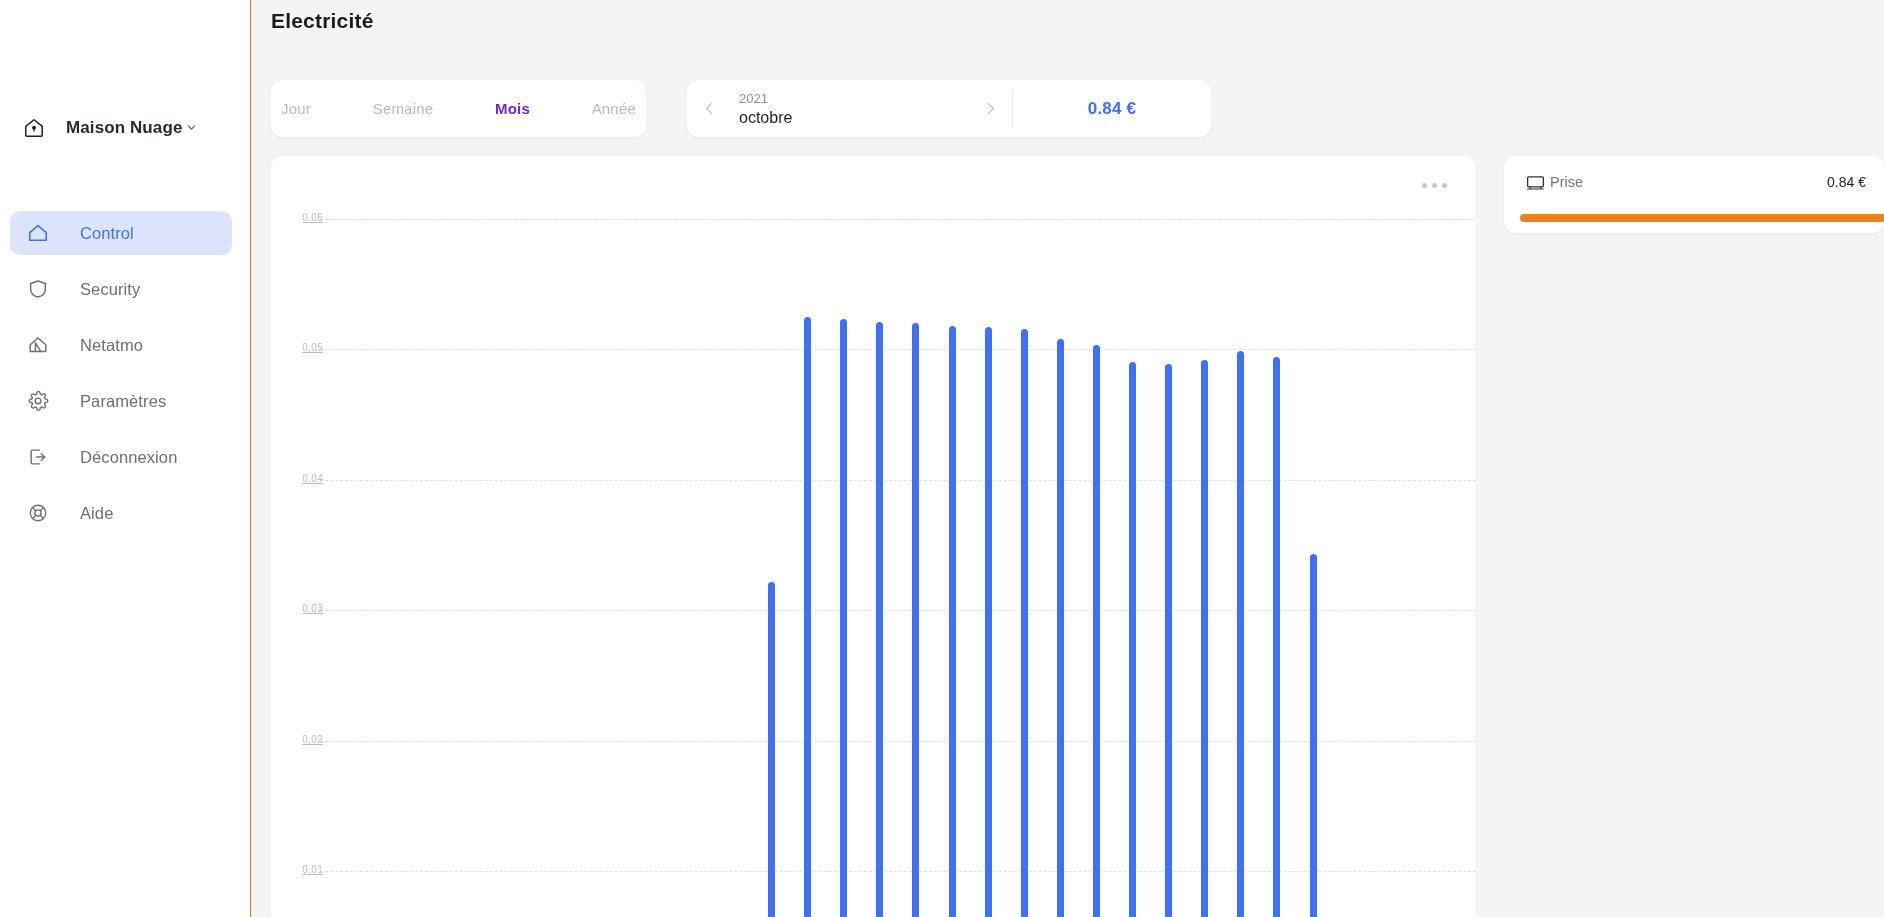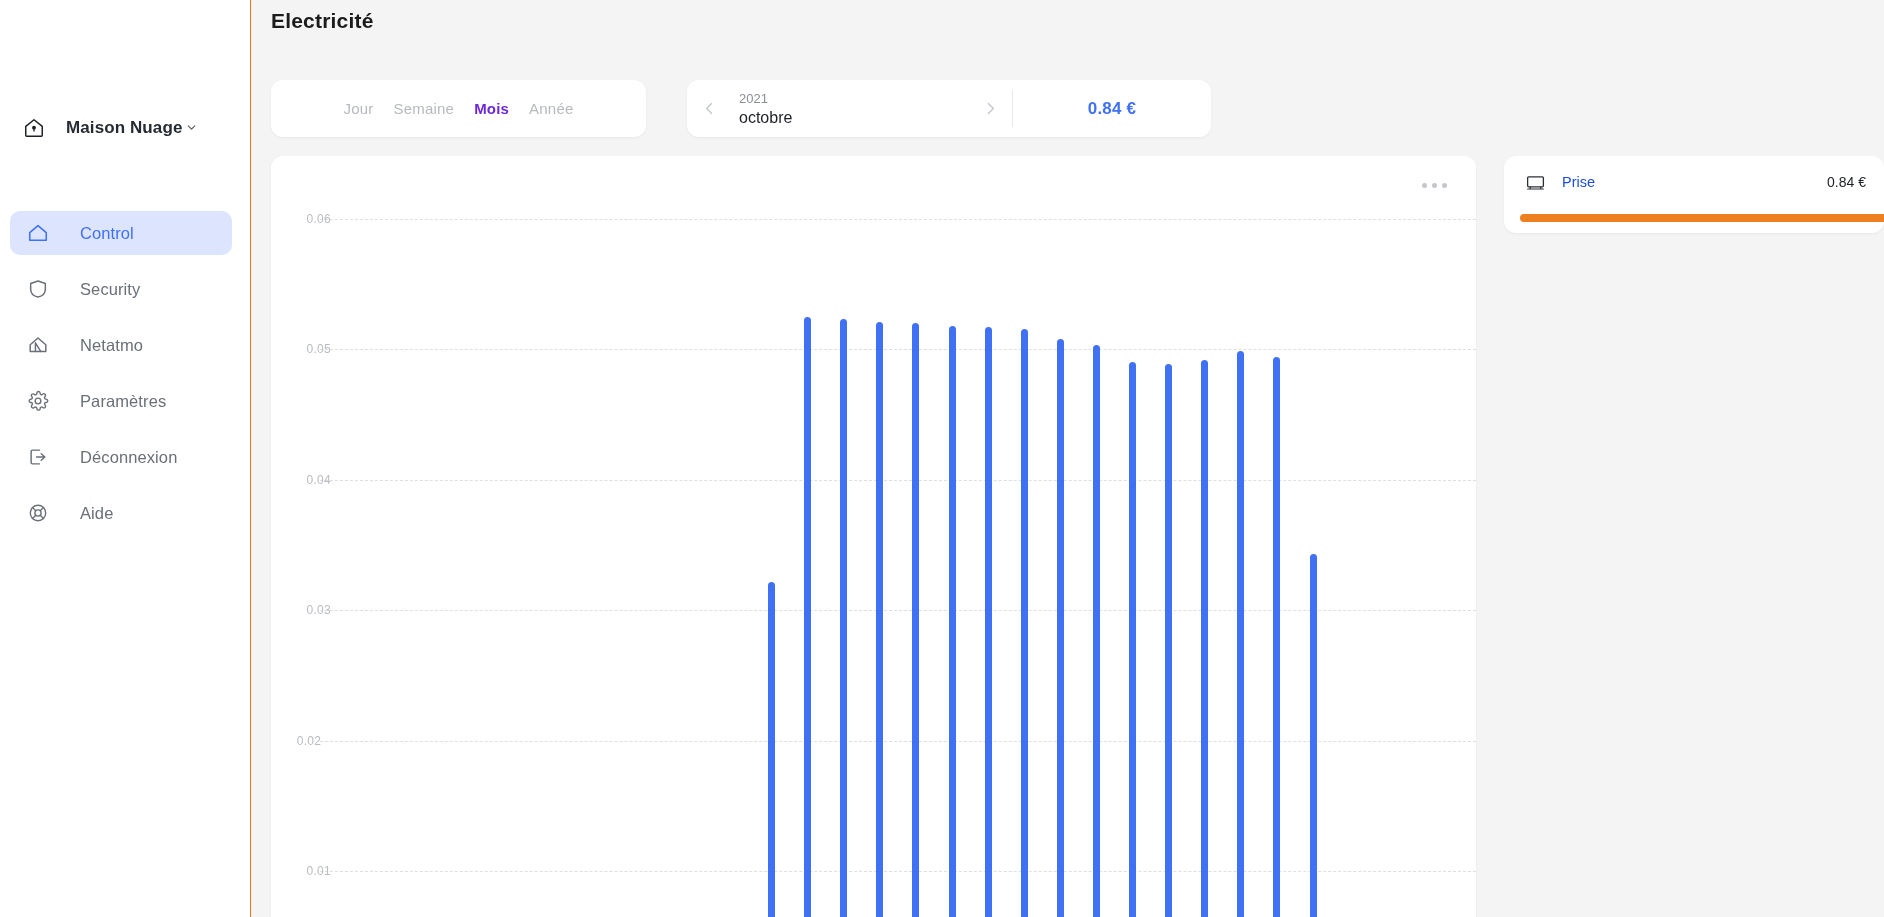--- a/index.html
+++ b/index.html
@@ -44,21 +44,21 @@
   
   .main { flex: 1 1 auto; position: relative; height: 917px; }
   .page-title {
     position: absolute; left: 20px; top: 9px;
     font-size: 21px; color: #1c1c1c; letter-spacing: .2px;
   }
 
   .control-row { position: absolute; left: 20px; top: 80px; display: flex; }
   .segmented {
     width: 375px; height: 57px; background: #fff; border-radius: 12px;
-    display: flex; align-items: center; justify-content: center;
+    display: flex; align-items: center; justify-content: space-between;
     box-shadow: 0 1px 3px rgba(0,0,0,.05);
   }
   .seg-tab {
     font-size: 15px; color: #b6b9bf; cursor: pointer; padding: 6px 10px;
     letter-spacing: .2px;
   }
   .seg-tab.active { color: #6d28d9; font-weight: 700; }
 
   .daterow {
     margin-left: 41px; width: 524px; height: 57px; background: #fff;
@@ -88,38 +88,38 @@
     cursor: pointer; padding: 6px;
   }
   .card-menu i { width: 5px; height: 5px; border-radius: 50%; background: #c4c6ca; display:block; }
 
   .plot { position: absolute; inset: 0; }
   .gridline {
     position: absolute; left: 49px; right: 0; height: 0;
     border-top: 1px dashed #dfdfe1;
   }
   .ytick {
-    position: absolute; left: 16px; width: 44px; text-align: right;
-    font-size: 12px; color: #b9bcc1; letter-spacing: .3px;
+    position: absolute; left: 8px; width: 44px; text-align: right;
+    font-size: 10px; color: #b9bcc1; letter-spacing: .3px; text-decoration: underline;
   }
   .bar {
     position: absolute; width: 7px; border-radius: 3.5px 3.5px 0 0;
     background: #4070f4;
   }
 
   
   .side-card {
     position: absolute; left: 1253px; top: 156px;
     width: 380px; height: 77px; background: #fff;
     border-radius: 12px; box-shadow: 0 1px 3px rgba(0,0,0,.05);
     overflow: visible;
   }
   .sc-row { display: flex; align-items: center; height: 52px; padding: 0 16px; }
   .sc-icon { width: 30px; display: flex; align-items: center; justify-content: center; }
-  .sc-name { font-size: 14.5px; color: #1d4ed8; margin-left: 12px; }
+  .sc-name { font-size: 14.5px; color: #737373; }
   .sc-value {
     margin-left: auto; font-size: 14px; color: #1d2026; font-weight: 400;
     padding-right: 2px;
   }
   .sc-bar-track {
     position: absolute; left: 16px; top: 58px; height: 8px;
     width: 700px; border-radius: 4px; background: transparent;
   }
   .sc-bar-fill { height: 8px; border-radius: 4px; background: #ee8021; }
 </style>
@@ -253,21 +253,21 @@
       <div class="plot" id="plot">
           <div class="gridline" style="top: 63px;"></div>
           <div class="ytick" style="top: 56px;">0.06</div>
           <div class="gridline" style="top: 193.4px;"></div>
           <div class="ytick" style="top: 186.4px;">0.05</div>
           <div class="gridline" style="top: 323.8px;"></div>
           <div class="ytick" style="top: 316.8px;">0.04</div>
           <div class="gridline" style="top: 454.2px;"></div>
           <div class="ytick" style="top: 447.2px;">0.03</div>
           <div class="gridline" style="top: 584.6px;"></div>
-          <div class="ytick" style="top: 577.6px; text-align: center;">0.02</div>
+          <div class="ytick" style="top: 577.6px;">0.02</div>
           <div class="gridline" style="top: 715px;"></div>
           <div class="ytick" style="top: 708px;">0.01</div>
           <div class="bar" title="1: 0.0322" style="left: 497px; top: 425.512px; height: 386.488px; width: 7px; background: rgb(64, 112, 244);"></div>
           <div class="bar" title="2: 0.0525" style="left: 533.1px; top: 160.8px; height: 651.2px; width: 7px; background: rgb(64, 112, 244);"></div>
           <div class="bar" title="3: 0.0523" style="left: 569.2px; top: 163.408px; height: 648.592px; width: 7px; background: rgb(64, 112, 244);"></div>
           <div class="bar" title="4: 0.0521" style="left: 605.3px; top: 166.016px; height: 645.984px; width: 7px; background: rgb(64, 112, 244);"></div>
           <div class="bar" title="5: 0.052" style="left: 641.4px; top: 167.32px; height: 644.68px; width: 7px; background: rgb(64, 112, 244);"></div>
           <div class="bar" title="6: 0.0518" style="left: 677.5px; top: 169.928px; height: 642.072px; width: 7px; background: rgb(64, 112, 244);"></div>
           <div class="bar" title="7: 0.0517" style="left: 713.6px; top: 171.232px; height: 640.768px; width: 7px; background: rgb(64, 112, 244);"></div>
           <div class="bar" title="8: 0.0516" style="left: 749.7px; top: 172.536px; height: 639.464px; width: 7px; background: rgb(64, 112, 244);"></div>

